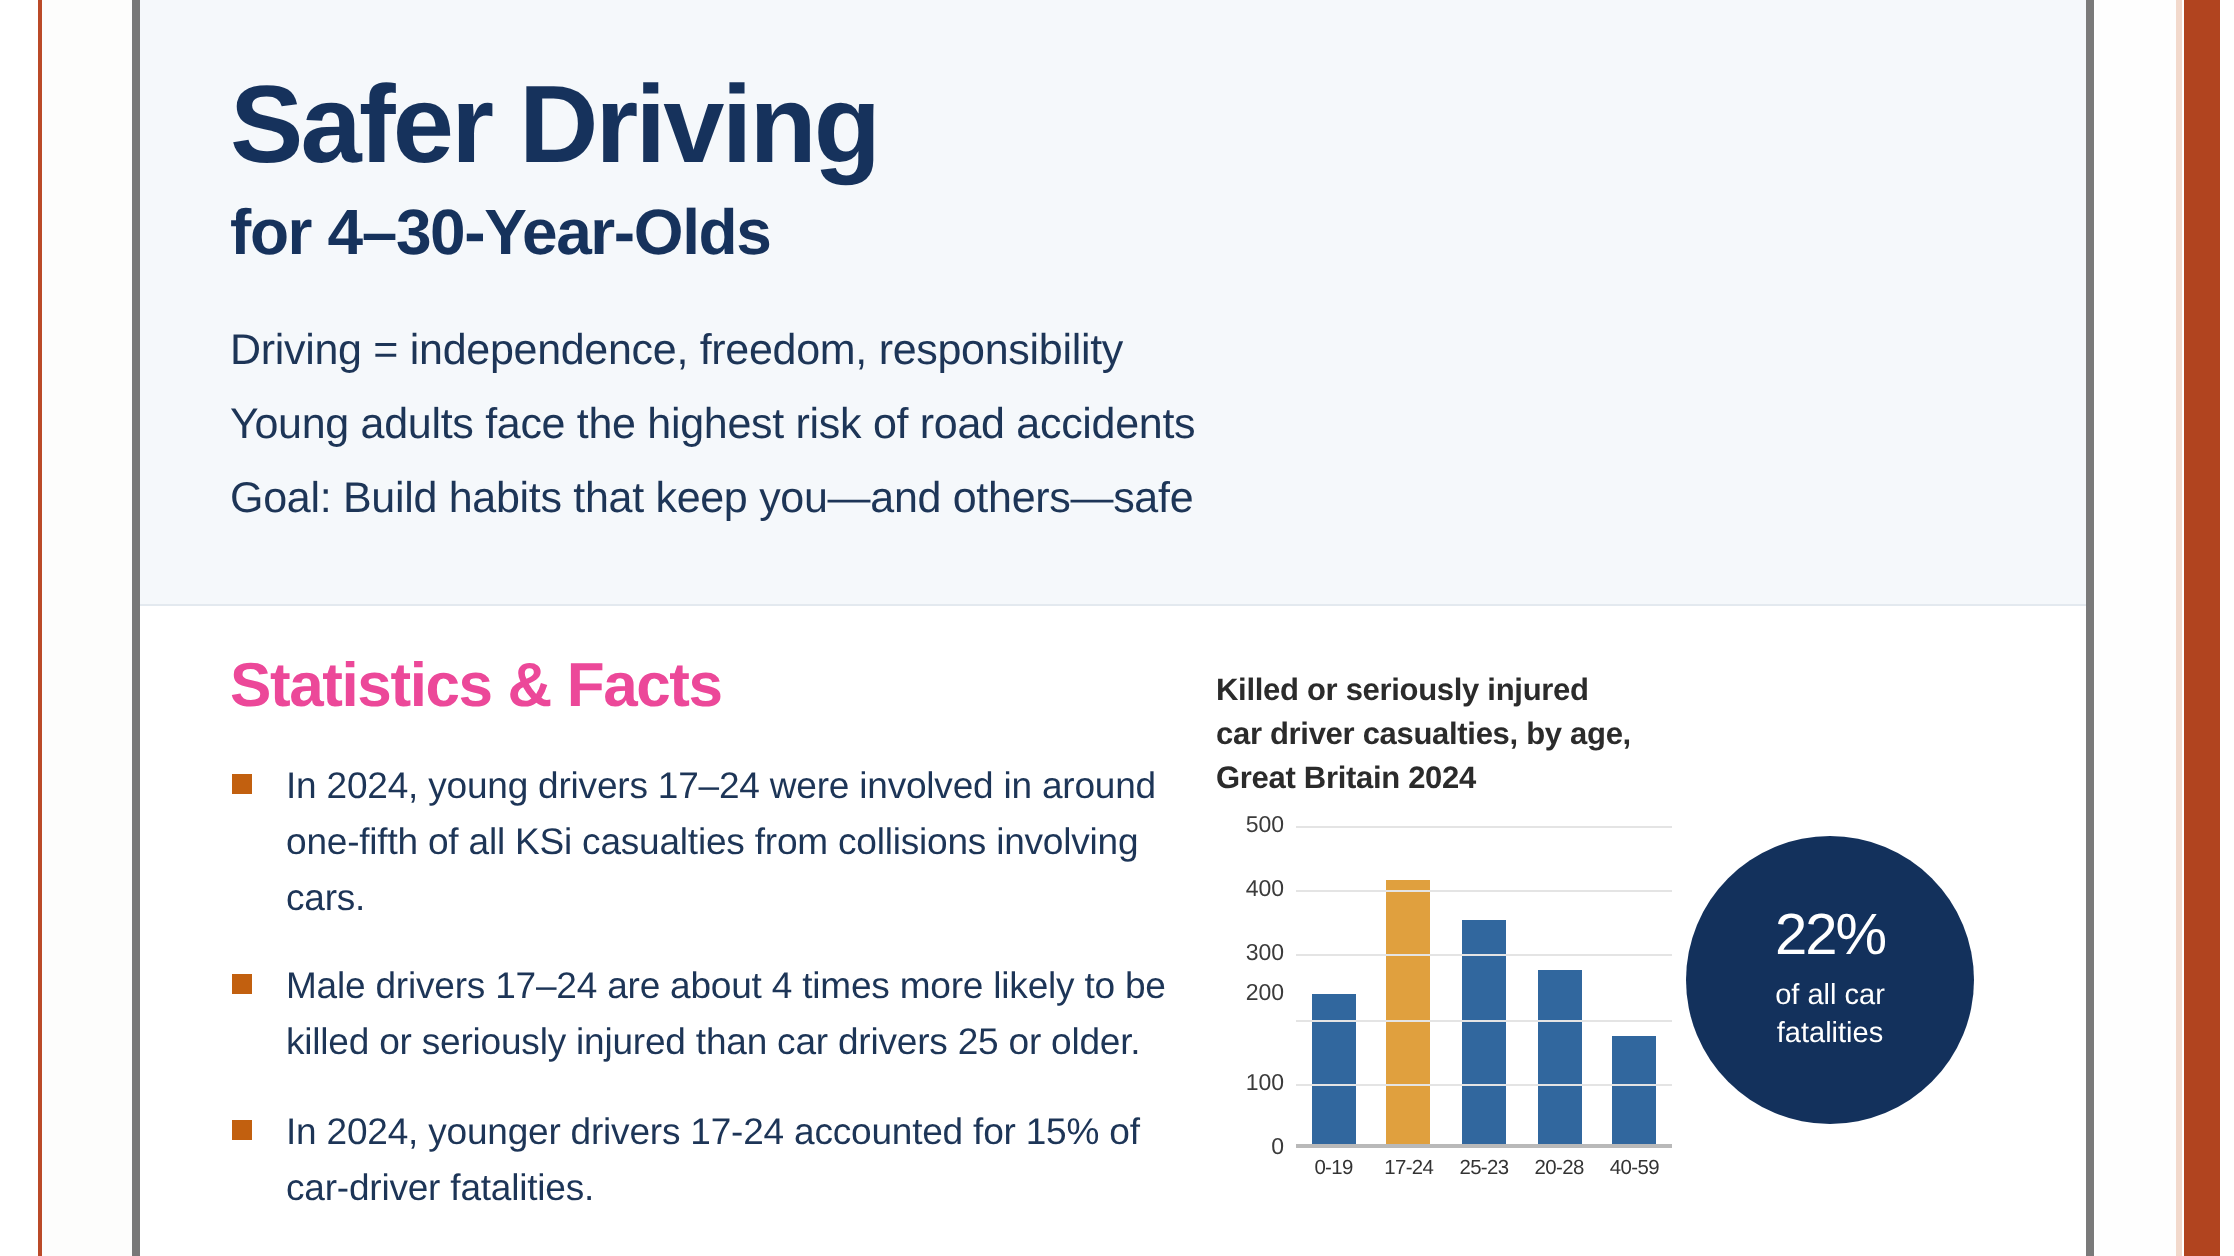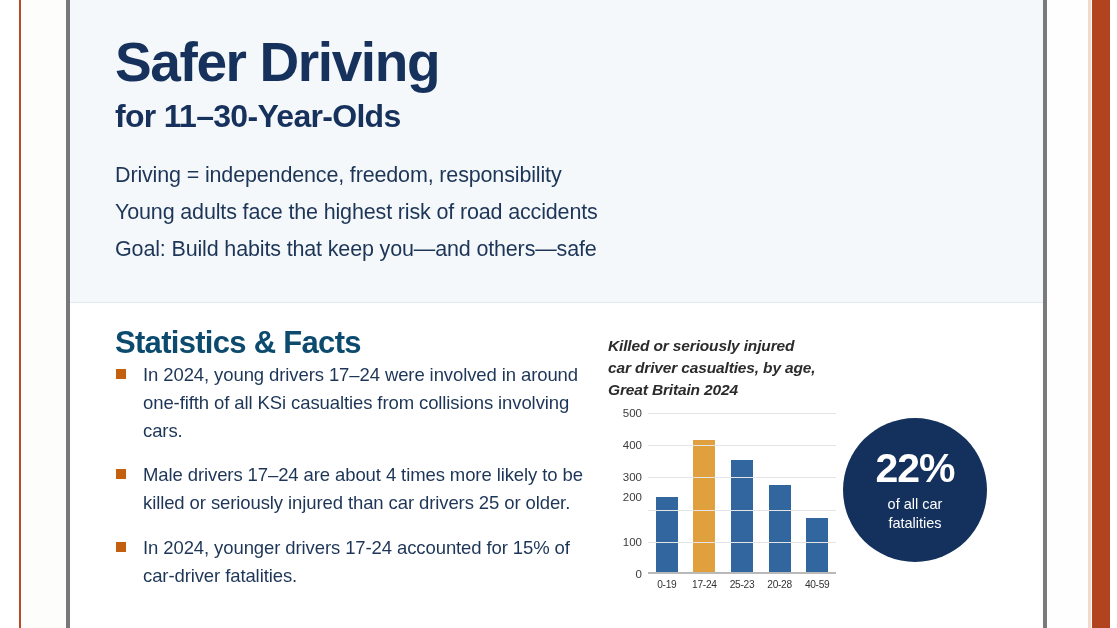--- a/index.html
+++ b/index.html
@@ -82,22 +82,23 @@
     position: absolute; left: 0; top: 303px; width: 973px; height: 325px;
     background: #ffffff;
   }
 
   .stats-col {
     position: absolute; left: 45px; top: 22px; width: 470px;
   }
   .stats-heading {
     font-size: 31px;
     font-weight: 700;
-    color: #0c4a6e;
+    color: #ec4899;
     letter-spacing: -0.7px;
+    margin-bottom: 18px;
   }
   .bullet-list { list-style: none; }
   .bullet-item {
     position: relative;
     padding-left: 28px;
     margin-bottom: 16px;
     font-size: 18.5px;
     line-height: 1.52;
     color: #1d3557;
     letter-spacing: -0.1px;
@@ -115,21 +116,20 @@
   
   .chart-col {
     position: absolute; left: 538px; top: 32px; width: 250px;
   }
   .chart-title {
     font-size: 15.5px;
     font-weight: 600;
     color: #2b2b2b;
     line-height: 1.42;
     letter-spacing: -0.15px;
-    font-style: italic;
   }
   .chart-area {
     position: relative;
     width: 232px;
     height: 205px;
     margin-top: 12px;
   }
   .y-axis {
     position: absolute; left: 0; top: 0; width: 34px; height: 170px;
   }
@@ -182,22 +182,22 @@
     height: 144px;
     border-radius: 50%;
     background: #13315c;
     color: #ffffff;
     display: flex;
     flex-direction: column;
     align-items: center;
     justify-content: center;
   }
   .badge-value {
-    font-size: 41px;
-    font-weight: 700;
+    font-size: 29px;
+    font-weight: 400;
     letter-spacing: -1px;
     line-height: 1;
   }
   .badge-caption {
     font-size: 14.5px;
     line-height: 1.3;
     text-align: center;
     margin-top: 6px;
   }
 </style>
@@ -209,21 +209,21 @@
 <div class="card-border-left"></div>
 <div class="page-gutter-right"></div>
 <div class="card-border-right"></div>
 <div class="edge-right-hair"></div>
 <div class="edge-right-thick"></div>
 
 <div class="card">
 
   <div class="header">
     <div class="title">Safer Driving</div>
-    <div class="subtitle">for 11–30-Year-Olds</div>
+    <div class="subtitle">for 4–30-Year-Olds</div>
     <div class="lede">
       <div class="lede-line">Driving = independence, freedom, responsibility</div>
       <div class="lede-line">Young adults face the highest risk of road accidents</div>
       <div class="lede-line">Goal: Build habits that keep you—and others—safe</div>
     </div>
   </div>
 
   <div class="body">
 
     <div class="stats-col">

